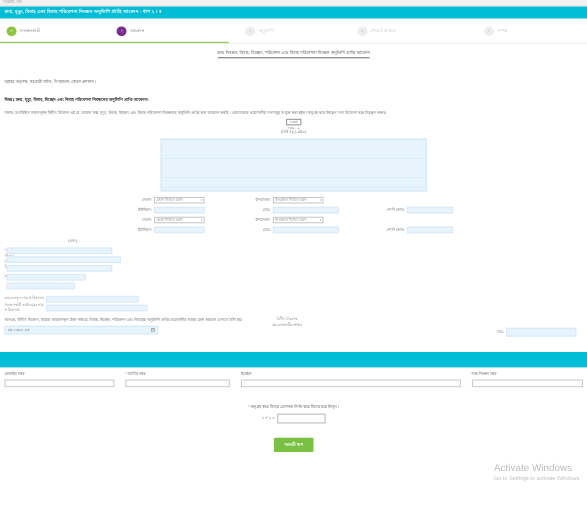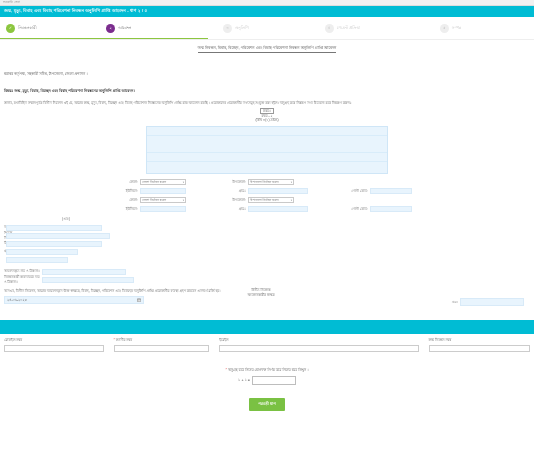--- a/index.html
+++ b/index.html
@@ -319,14 +319,18 @@
     <div class="crow">
       <span class="ceq">১ + ১ =</span>
       <span class="cin"></span>
     </div>
   </div>
 
   <div class="submitwrap">
     <button class="submit">পরবর্তী ধাপ</button>
   </div>
 
+  <div class="wm">
+    <div class="w1">Activate Windows</div>
+    <div class="w2">Go to Settings to activate Windows.</div>
+  </div>
 
 </div>
 
 </body></html>

